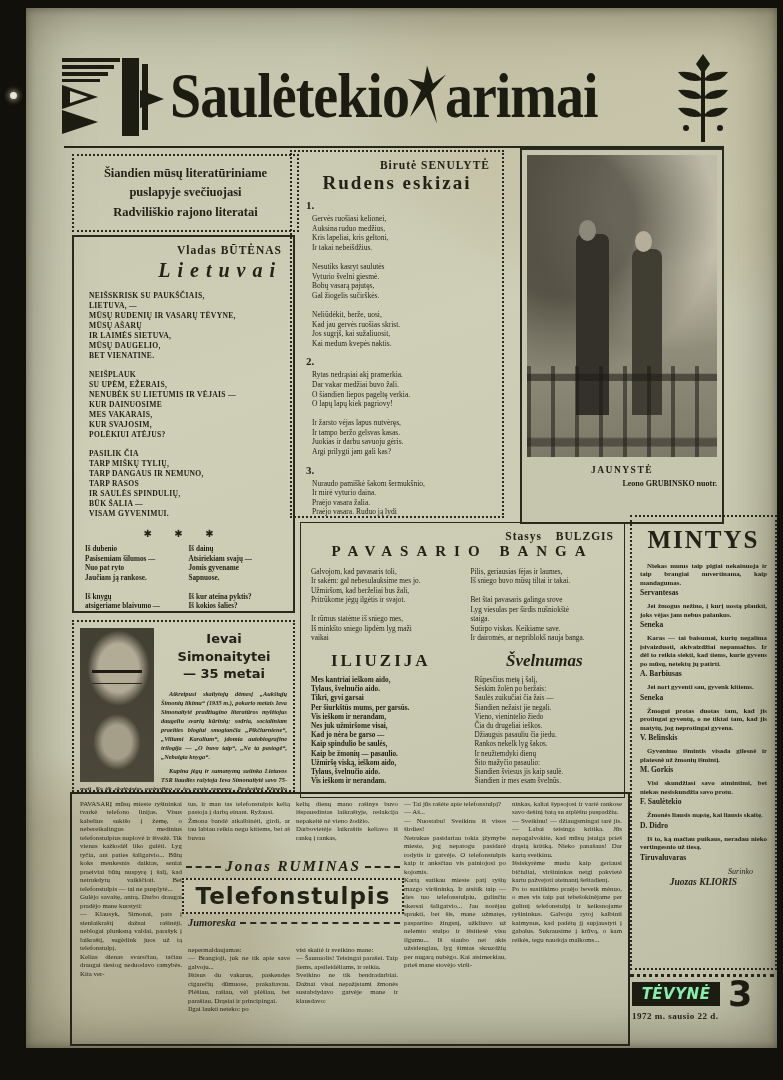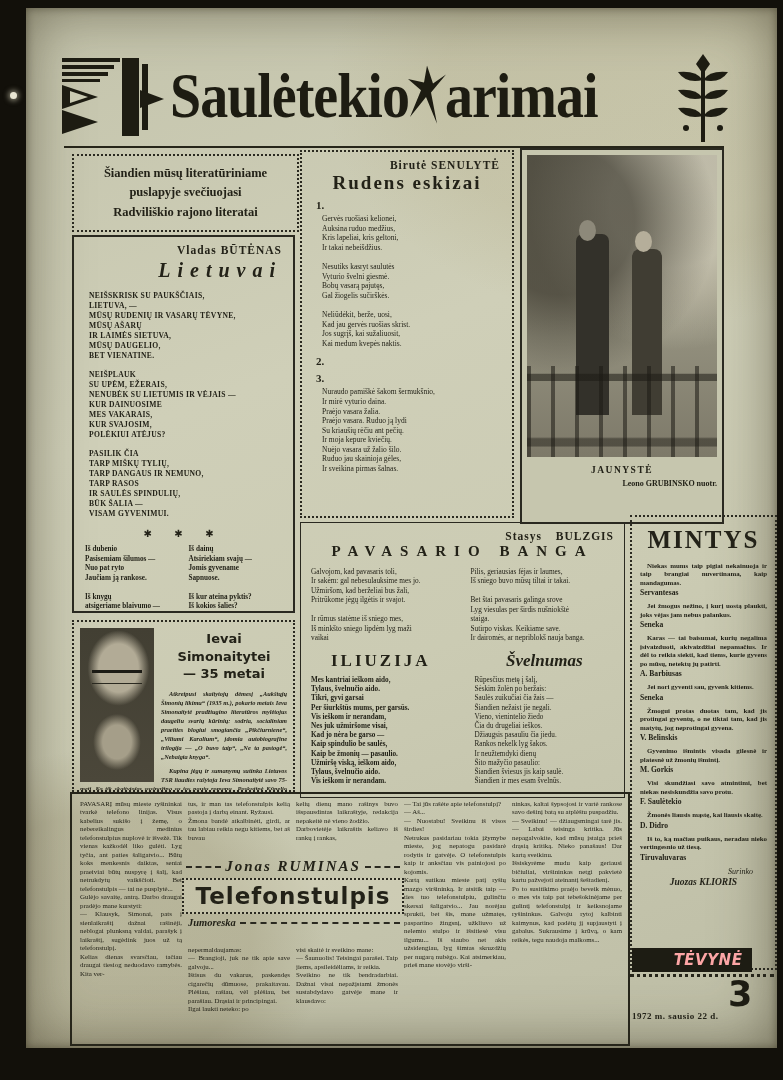--- a/index.html
+++ b/index.html
@@ -150,39 +150,48 @@
                              radial-gradient(ellipse 46% 26% at 50% 74%, #a59e89 0 42%, transparent 70%),
                              linear-gradient(#423f33,#4b473a);">
         <div style="position:absolute;left:16%;top:27%;width:68%;height:7%;border-top:3px solid #1c1b15;border-bottom:1px solid #2a2920;"></div>
       </div>
       <h2 class="pre" style="font-family:'DejaVu Sans',sans-serif;font-weight:bold;font-size:13px;line-height:1.35;text-align:center;margin:2px 0 6px;">Ievai Simonaitytei
 — 35 metai</h2>
       <p style="font-weight:bold;font-style:italic;font-size:6.35px;line-height:1.42;text-align:justify;text-indent:8px;margin-bottom:5px;">Atkreipusi skaitytojų dėmesį „Aukštųjų Šimonių likimu“ (1935 m.), pokario metais Ieva Simonaitytė pradžiugino literatūros mylėtojus daugeliu svarių kūrinių: sodria, socialiniam praeities blogiui smogiančia „Pikčiurniene“, „Viliumi Karalium“, įdomia autobiografine trilogija — „O buvo taip“, „Ne ta pastogė“, „Nebaigta knyga“.</p>
       <p style="font-weight:bold;font-style:italic;font-size:6.35px;line-height:1.42;text-align:justify;text-indent:8px;">Kupina jėgų ir sumanymų sutinka Lietuvos TSR liaudies rašytoja Ieva Simonaitytė savo 75-metį. Ką tik skaitytojas susipažino su jos nauju romanu „Paskutinė Kūnelio kelionė“.</p>
     </section>
 
-    <section class="abs stamp-box" style="left:274px;top:142px;width:214px;height:368px;padding:7px 12px;box-sizing:border-box;overflow:hidden;">
+    <section class="abs stamp-box" style="left:264px;top:142px;width:214px;height:368px;padding:7px 12px;box-sizing:border-box;overflow:hidden;">
       <div class="byline">Birutė SENULYTĖ</div>
       <h2 style="font-weight:bold;font-size:19px;text-align:center;letter-spacing:2px;margin:1px 0 2px;">Rudens eskizai</h2>
       <div class="secnum">1.</div>
       <p class="pre stanza">Gervės ruošiasi kelionei,
 Auksina ruduo medžius,
 Kris lapeliai, kris geltoni,
 Ir takai nebeišdžius.
 
 Nesutiks kasryt saulutės
 Vyturio švelni giesmė.
 Bobų vasarą pajutęs,
 Gal žiogelis sučirškės.
 
 Neliūdėkit, berže, uosi,
 Kad jau gervės ruošias skrist.
 Jos sugrįš, kai sužaliuosit,
 Kai medum kvepės naktis.</p>
       <div class="secnum">2.</div>
+      <p class="pre stanza">Rytas nedrąsiai akį pramerkia.
+Dar vakar medžiai buvo žali.
+O šiandien liepos pageltę verkia.
+O lapų lapų kiek pagriovy!
+
+Ir žarsto vėjas lapus nutvėręs,
+Ir tampo beržo gelsvas kasas.
+Juokias ir darbu savuoju gėris.
+Argi prilygti jam gali kas?</p>
       <div class="secnum">3.</div>
       <p class="pre stanza">Nuraudo pamiškė šakom šermukšnio,
 Ir mirė vyturio daina.
 Praėjo vasara žalia.
 Praėjo vasara. Ruduo ją lydi
 Su kriaušių rėčiu ant pečių.
 Ir moja kepure kviečių.
 Nuėjo vasara už žalio šilo.
 Ruduo jau skainioja gėles,
 Ir sveikina pirmas šalnas.</p>
@@ -343,21 +352,21 @@
 Netrukus pasidariau tokia įžymybe mieste, jog nepatogu pasidarė rodytis ir gatvėje. O telefonstulpis kaip ir anksčiau vis painiojosi po kojomis.
 Kartą sutikau mieste patį ryšių mazgo viršininką. Ir atsitik taip — ties tuo telefonstulpiu, gulinčiu skersai šaligatvio... Jau norėjau sprukti, bet šis, mane užmatęs, paspartino žingsnį, užkliuvo už nelemto stulpo ir išsitiesė visu ilgumu... Iš siaubo net akis užsidengiau, lyg šimtas skruzdžių per nugarą nubėgo. Kai atsimerkiau, prieš mane stovėjo virši-</p>
       <p class="abs pre prose" style="left:440px;top:6px;width:110px;height:240px;overflow:hidden;">ninkas, kaltai šypsojosi ir vartė rankose savo dešinį batą su atplėštu puspadžiu.
 — Sveikinu! — džiaugsmingai tarė jis. — Labai teisinga kritika. Jūs nepagalvokite, kad mūsų įstaiga prieš drąsią kritiką. Nieko panašaus! Dar kartą sveikinu.
 Išsiskyrėme mudu kaip geriausi bičiuliai, viršininkas netgi pakvietė kartu pažvejoti ateinantį šeštadienį.
 Po to susitikimo praėjo beveik mėnuo, o mes vis taip pat tebešokinėjame per gulintį telefonstulpį ir keiksnojame ryšininkus. Galvoju rytoj kalbinti kaimynus, kad padėtų jį supjaustyti į gabalus. Sukrausime į krūvą, o kam reikės, tegu naudoja malkoms...</p>
     </section>
 
     <footer>
       <div class="abs" style="left:604px;top:966px;width:144px;border-top:3px dotted #26251a;"></div>
-      <div class="abs" style="left:606px;top:940px;width:88px;height:24px;background:#1d1c13;color:#fca5a5;display:flex;align-items:center;justify-content:center;padding-left:32px;">
+      <div class="abs" style="left:606px;top:974px;width:88px;height:24px;background:#1d1c13;color:#86efac;display:flex;align-items:center;justify-content:center;">
         <span style="font-family:'DejaVu Sans',sans-serif;font-weight:bold;font-style:italic;font-size:15px;letter-spacing:.5px;">TĖVYNĖ</span>
       </div>
       <div class="abs" style="left:702px;top:966px;font-family:'DejaVu Sans',sans-serif;font-weight:bold;font-size:35px;color:#1d1c13;">3</div>
       <div class="abs" style="left:606px;top:1003px;font-weight:bold;font-size:9px;letter-spacing:.5px;">1972 m. sausio 22 d.</div>
     </footer>
 
   </div>
 </div>
 
 </body></html>

